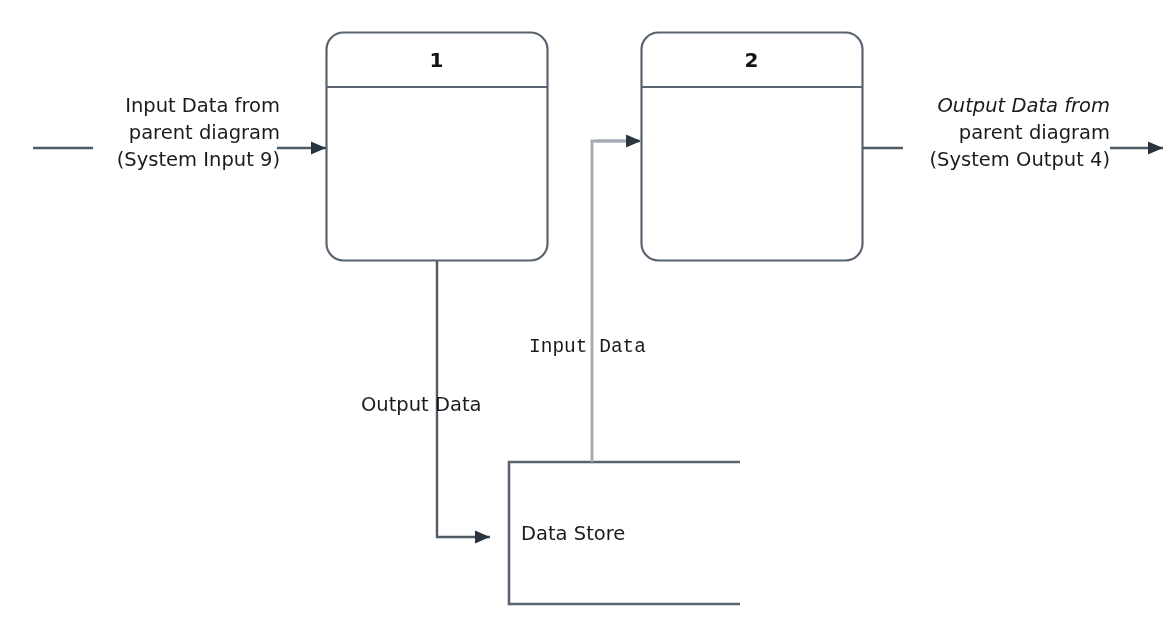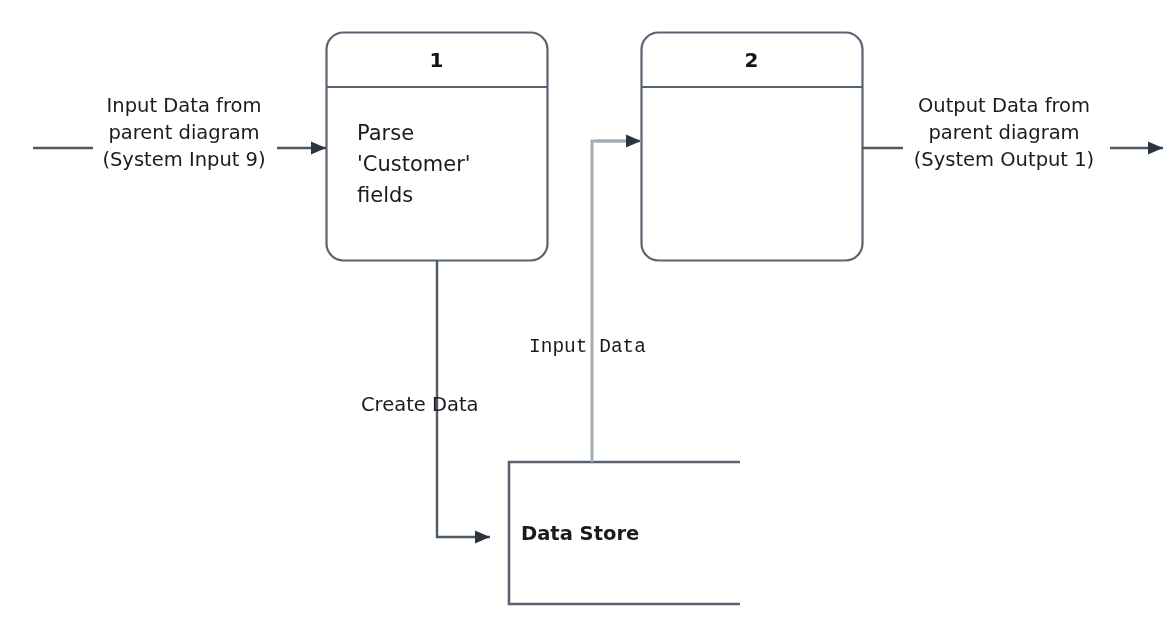--- a/index.html
+++ b/index.html
@@ -24,21 +24,21 @@
     width: 1173px;
     height: 621px;
   }
   .lbl {
     position: absolute;
     color: #1b1b1f;
     font-size: 19.5px;
     line-height: 27px;
     white-space: pre;
   }
-  .lbl-center { text-align: center; }
+  .lbl-center { text-align: right; }
   .proc-num {
     position: absolute;
     font-size: 20px;
     font-weight: bold;
     color: #111318;
     text-align: center;
     line-height: 1;
   }
   .proc-body {
     position: absolute;
@@ -95,33 +95,30 @@
       <path d="M437,261 L437,537 L490,537" fill="none" stroke="#4e5a64" stroke-width="2.4" stroke-linejoin="miter" marker-end="url(#arrowDark)"></path>
     </g>
 
     <g>
       <path d="M592,462 L592,141 L625,141" fill="none" stroke="#a4adb5" stroke-width="3" stroke-linejoin="miter"></path>
       <line x1="596" y1="141" x2="641" y2="141" stroke="#a4adb5" stroke-width="3" marker-end="url(#arrowDark)"></line>
     </g>
   </svg>
 
   <div class="proc-num" style="left:326px; top:50px; width:221px;">1</div>
-  <div class="proc-body" style="left:357px; top:118px; width:190px;">Parse
-'Customer'
-fields</div>
 
   <div class="proc-num" style="left:641px; top:50px; width:221px;">2</div>
 
   <div class="lbl lbl-center" style="left:88px; top:92px; width:192px;">Input Data from</div>
   <div class="lbl lbl-center" style="left:88px; top:119px; width:192px;">parent diagram</div>
   <div class="lbl lbl-center" style="left:88px; top:146px; width:192px;">(System Input 9)</div>
 
-  <div class="lbl lbl-center" style="left:898px; top:92px; width:212px;">Output Data from</div>
+  <div class="lbl lbl-center" style="left:898px; top:92px; width:212px;font-style:italic;">Output Data from</div>
   <div class="lbl lbl-center" style="left:898px; top:119px; width:212px;">parent diagram</div>
-  <div class="lbl lbl-center" style="left:898px; top:146px; width:212px;">(System Output 1)</div>
+  <div class="lbl lbl-center" style="left:898px; top:146px; width:212px;">(System Output 4)</div>
 
-  <div class="lbl" style="left:361px; top:391px;">Create Data</div>
+  <div class="lbl" style="left:361px; top:391px;">Output Data</div>
 
   <div class="lbl" style="left:529px; top:334px;font-family:Liberation Mono, monospace;">Input Data</div>
 
-  <div class="store-lbl" style="left:521px; top:524px;font-weight:bold;">Data Store</div>
+  <div class="store-lbl" style="left:521px; top:524px;">Data Store</div>
 
 </div>
 
 </body></html>

